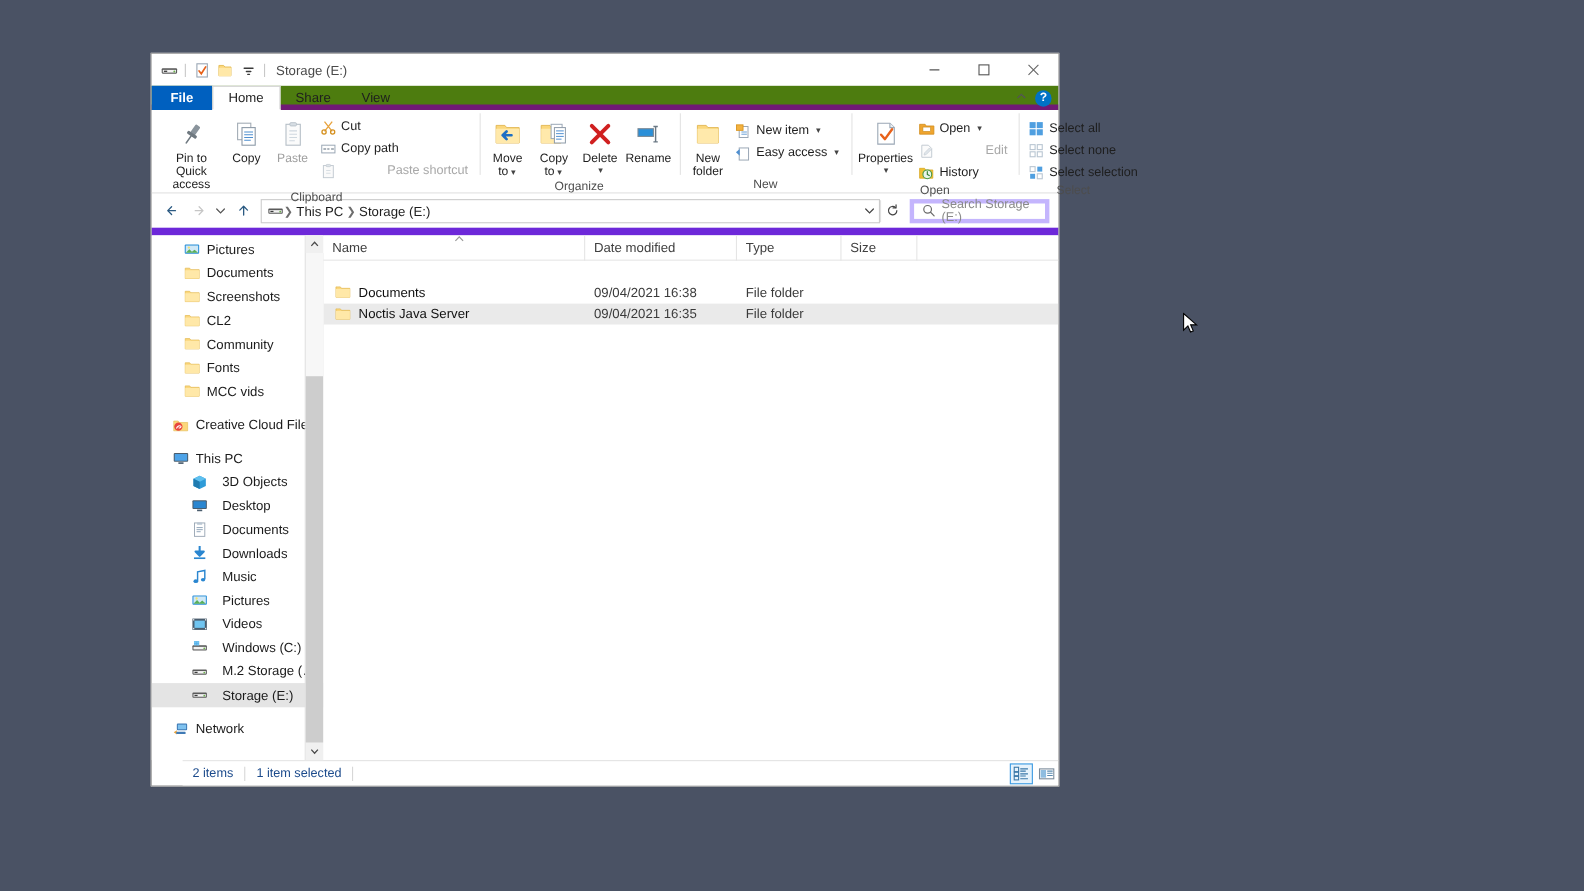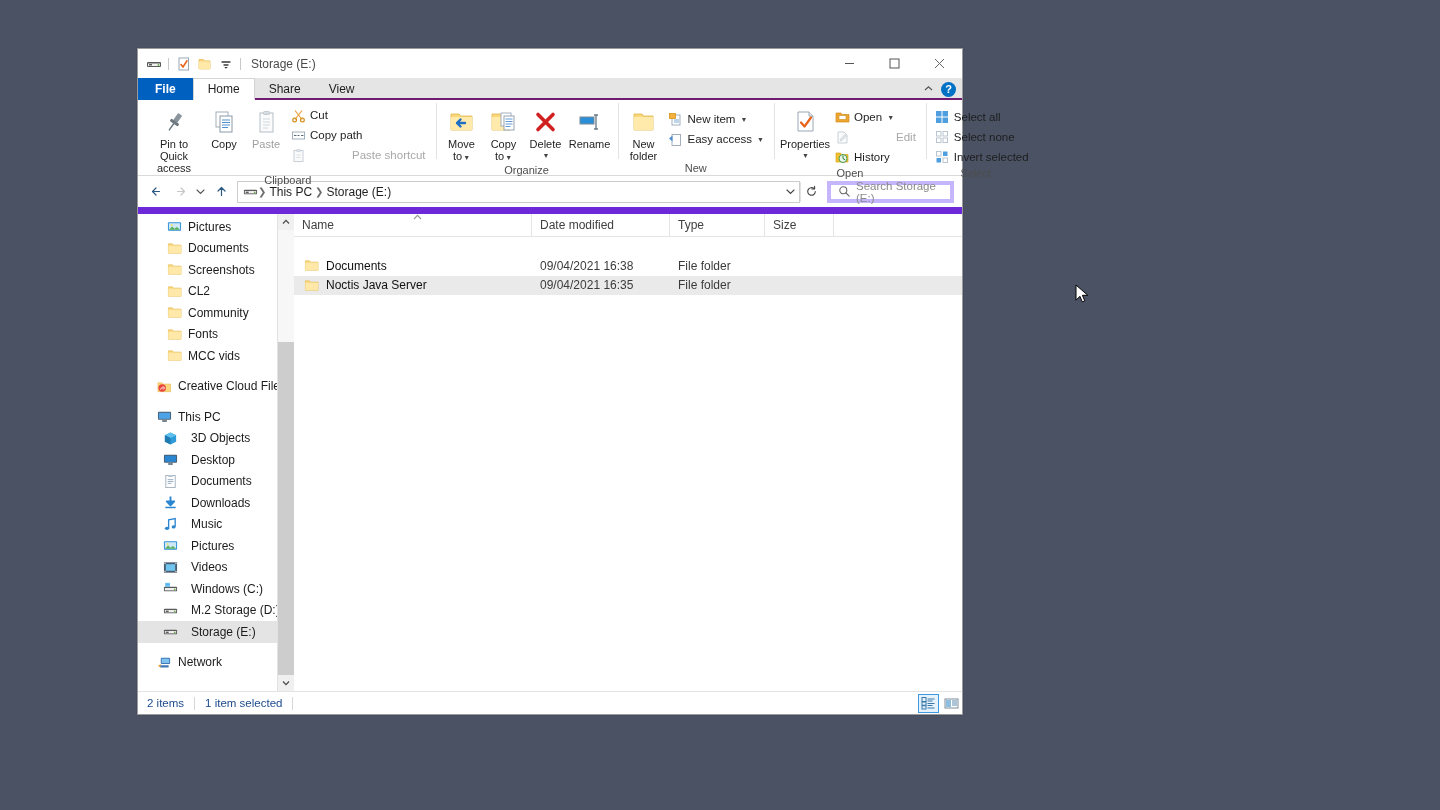--- a/index.html
+++ b/index.html
@@ -39,23 +39,23 @@
   .wc {
     width: 45px; height: 29px;
     display: flex; align-items: center; justify-content: center;
   }
   .wc svg { display: block; }
 
   
   .tabstrip {
     height: 22px; min-height: 22px;
     display: flex; align-items: stretch;
-    background: #e5e5e5;
+    background: #4d7c0f;
     position: relative;
-    border-bottom: 2px solid #701a75;
+    border-bottom: 5px solid #701a75;
   }
   .tab {
     display: flex; align-items: center; justify-content: center;
     font-size: 12px; color: #1e1e1e;
     padding: 0 14px; height: 22px;
     white-space: nowrap;
   }
   .tab.file {
     background: #0060bf; color: #ffffff; font-weight: bold;
     padding: 0 17px;
@@ -181,21 +181,21 @@
   }
   .navlist { padding-top: 2px; }
   .navitem {
     height: 21.5px;
     display: flex; align-items: center; gap: 6px;
     padding-left: 18px; padding-right: 4px;
     color: #1b1b1b; white-space: nowrap;
   }
   .navitem.selected { background: #e4e4e4; }
   .navitem.indent1 { padding-left: 28px; }
-  .navitem.indent2 { padding-left: 24px; gap: 13px; }
+  .navitem.indent2 { padding-left: 35px; gap: 13px; }
   .navitem.root { padding-left: 18px; }
   .nav-ico { width: 16px; height: 16px; flex: 0 0 16px; display: flex; align-items: center; justify-content: center; }
   .nav-label { overflow: hidden; text-overflow: ellipsis; }
   .nav-pin { margin-left: auto; opacity: .55; }
   .nav-gap { height: 9px; }
 
   
   .navscroll {
     position: absolute; right: 0; top: 0; bottom: 0; width: 16px;
     background: #f0f0f0;
@@ -242,21 +242,21 @@
   .cell.c-type { width: 95px; color: #3b3b3b; }
   .cell.c-size { width: 69px; color: #3b3b3b; }
 
   
   .statusbar {
     height: 23px; min-height: 23px;
     border-top: 1px solid #e3e3e3;
     background: #ffffff;
     display: flex; align-items: center;
     padding: 0 0 0 9px;
-    font-size: 11.5px; color: #1c4b8c;
+    font-size: 11.5px; color: #1c4b8c; margin-left: 28px;
   }
   .status-sep { width: 1px; height: 13px; background: #d7d7d7; margin: 0 10px; }
   .viewbtns { margin-left: auto; display: flex; align-items: center; gap: 2px; }
   .viewbtn {
     width: 21px; height: 19px;
     display: flex; align-items: center; justify-content: center;
   }
   .viewbtn.active { border: 1px solid #3b9ae1; background: #e7f3fc; }
 
   
@@ -566,21 +566,21 @@
           </div>
           <div class="smallbtn">
             <span class="smallicon">
               <svg width="14" height="14" viewBox="0 0 14 14">
                   <rect x="1.5" y="1.5" width="4.5" height="4.5" fill="none" stroke="#b9c6d2" stroke-width="1"></rect>
                   <rect x="8" y="1.5" width="4.5" height="4.5" fill="#4f9fe0"></rect>
                   <rect x="1.5" y="8" width="4.5" height="4.5" fill="#4f9fe0"></rect>
                   <rect x="8" y="8" width="4.5" height="4.5" fill="none" stroke="#b9c6d2" stroke-width="1"></rect>
                 </svg>
             </span>
-            <span>Invert selected</span>
+            <span>Select selection</span>
           </div>
         </div>
       </div>
       <div class="rgroup-label">Select</div>
     </div>
   </div>
 
   <div class="addrbar">
     <div class="navbtn">
       <svg width="15" height="15" viewBox="0 0 15 15">

